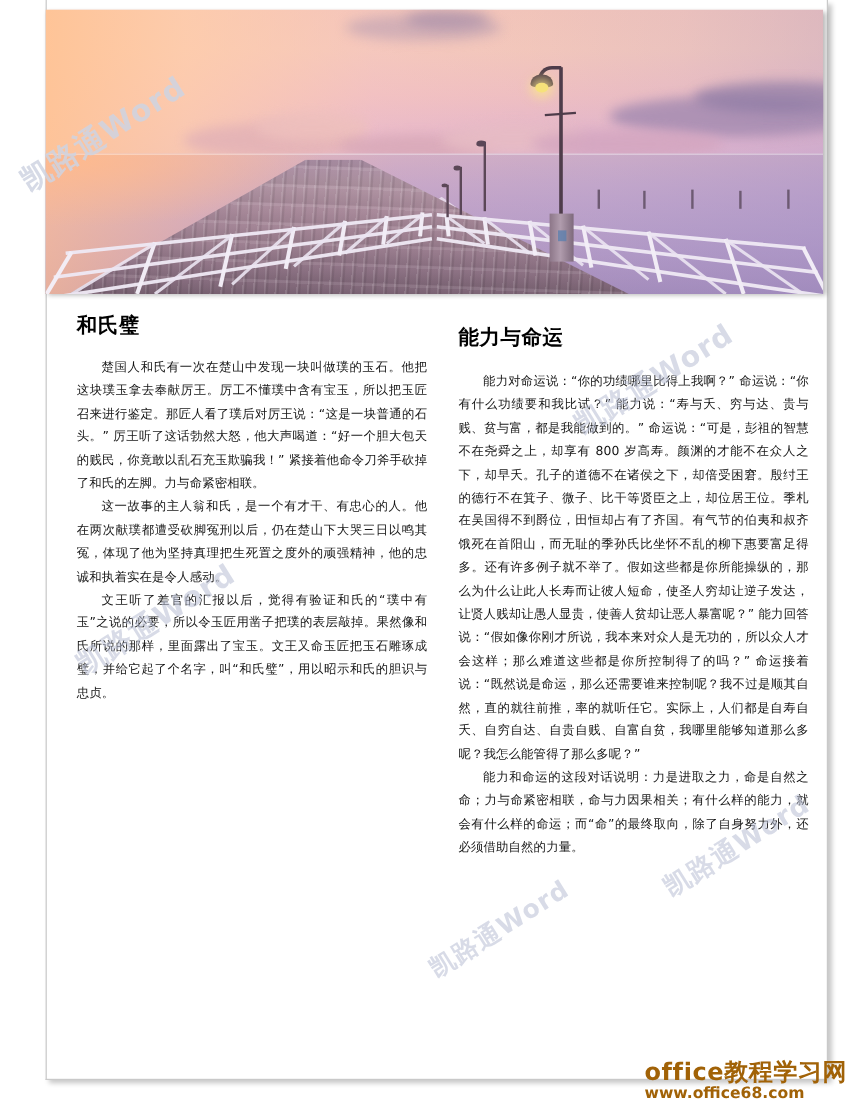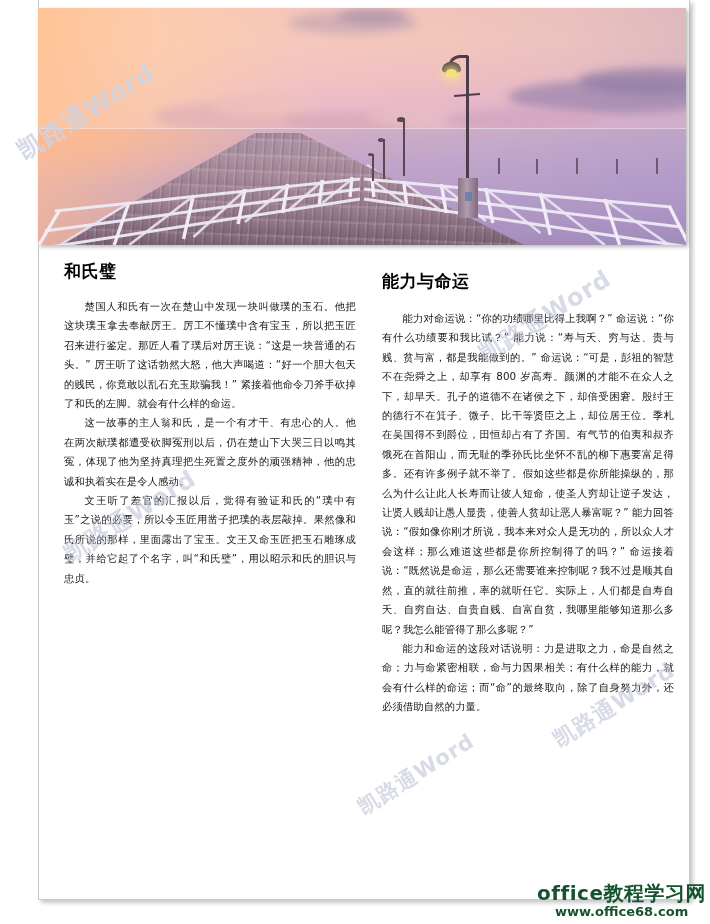--- a/index.html
+++ b/index.html
@@ -321,22 +321,21 @@
   .wm-2 { left: 470px; top: 300px; font-size: 24px; }
   .wm-3 { left: 55px;  top: 500px; font-size: 24px; }
   .wm-4 { left: 545px; top: 690px; font-size: 22px; }
   .wm-5 { left: 350px; top: 760px; font-size: 21px; }
 
   
   .brand {
     position: absolute;
     right: 4px;
     bottom: 4px;
-    text-align: center;
-    color: #14532d;
+    color: #a16207;
     font-family: "DejaVu Sans", "Liberation Sans", sans-serif;
     line-height: 1.12;
   }
   .brand-title {
     font-size: 20px;
     font-weight: bold;
     letter-spacing: 0.5px;
     display: block;
   }
   .brand-url {
@@ -459,21 +458,21 @@
         <div class="lamp-base-sign"></div>
       </div>
     </div>
   </div>
 
   <div class="doc-body">
     <div class="columns">
 
       <div class="col">
         <h2 class="sec-title">和氏璧</h2>
-        <p class="para">楚国人和氏有一次在楚山中发现一块叫做璞的玉石。他把这块璞玉拿去奉献厉王。厉工不懂璞中含有宝玉，所以把玉匠召来进行鉴定。那匠人看了璞后对厉王说：“这是一块普通的石头。” 厉王听了这话勃然大怒，他大声喝道：“好一个胆大包天的贱民，你竟敢以乱石充玉欺骗我！” 紧接着他命令刀斧手砍掉了和氏的左脚。就会有什么样的命运。</p>
+        <p class="para">楚国人和氏有一次在楚山中发现一块叫做璞的玉石。他把这块璞玉拿去奉献厉王。厉工不懂璞中含有宝玉，所以把玉匠召来进行鉴定。那匠人看了璞后对厉王说：“这是一块普通的石头。” 厉王听了这话勃然大怒，他大声喝道：“好一个胆大包天的贱民，你竟敢以乱石充玉欺骗我！” 紧接着他命令刀斧手砍掉了和氏的左脚。力与命紧密相联。</p>
         <p class="para">这一故事的主人翁和氏，是一个有才干、有忠心的人。他在两次献璞都遭受砍脚冤刑以后，仍在楚山下大哭三日以鸣其冤，体现了他为坚持真理把生死置之度外的顽强精神，他的忠诚和执着实在是令人感动。</p>
         <p class="para">文王听了差官的汇报以后，觉得有验证和氏的“璞中有玉”之说的必要，所以令玉匠用凿子把璞的表层敲掉。果然像和氏所说的那样，里面露出了宝玉。文王又命玉匠把玉石雕琢成璧，并给它起了个名字，叫“和氏璧”，用以昭示和氏的胆识与忠贞。</p>
       </div>
 
       <div class="col">
         <h2 class="sec-title second">能力与命运</h2>
         <p class="para">能力对命运说：“你的功绩哪里比得上我啊？” 命运说：“你有什么功绩要和我比试？” 能力说：“寿与夭、穷与达、贵与贱、贫与富，都是我能做到的。” 命运说：“可是，彭祖的智慧不在尧舜之上，却享有 800 岁高寿。颜渊的才能不在众人之下，却早夭。孔子的道德不在诸侯之下，却倍受困窘。殷纣王的德行不在箕子、微子、比干等贤臣之上，却位居王位。季札在吴国得不到爵位，田恒却占有了齐国。有气节的伯夷和叔齐饿死在首阳山，而无耻的季孙氏比坐怀不乱的柳下惠要富足得多。还有许多例子就不举了。假如这些都是你所能操纵的，那么为什么让此人长寿而让彼人短命，使圣人穷却让逆子发达，让贤人贱却让愚人显贵，使善人贫却让恶人暴富呢？” 能力回答说：“假如像你刚才所说，我本来对众人是无功的，所以众人才会这样；那么难道这些都是你所控制得了的吗？” 命运接着说：“既然说是命运，那么还需要谁来控制呢？我不过是顺其自然，直的就往前推，率的就听任它。实际上，人们都是自寿自夭、自穷自达、自贵自贱、自富自贫，我哪里能够知道那么多呢？我怎么能管得了那么多呢？”</p>
         <p class="para">能力和命运的这段对话说明：力是进取之力，命是自然之命；力与命紧密相联，命与力因果相关；有什么样的能力，就会有什么样的命运；而“命”的最终取向，除了自身努力外，还必须借助自然的力量。</p>
       </div>
 

